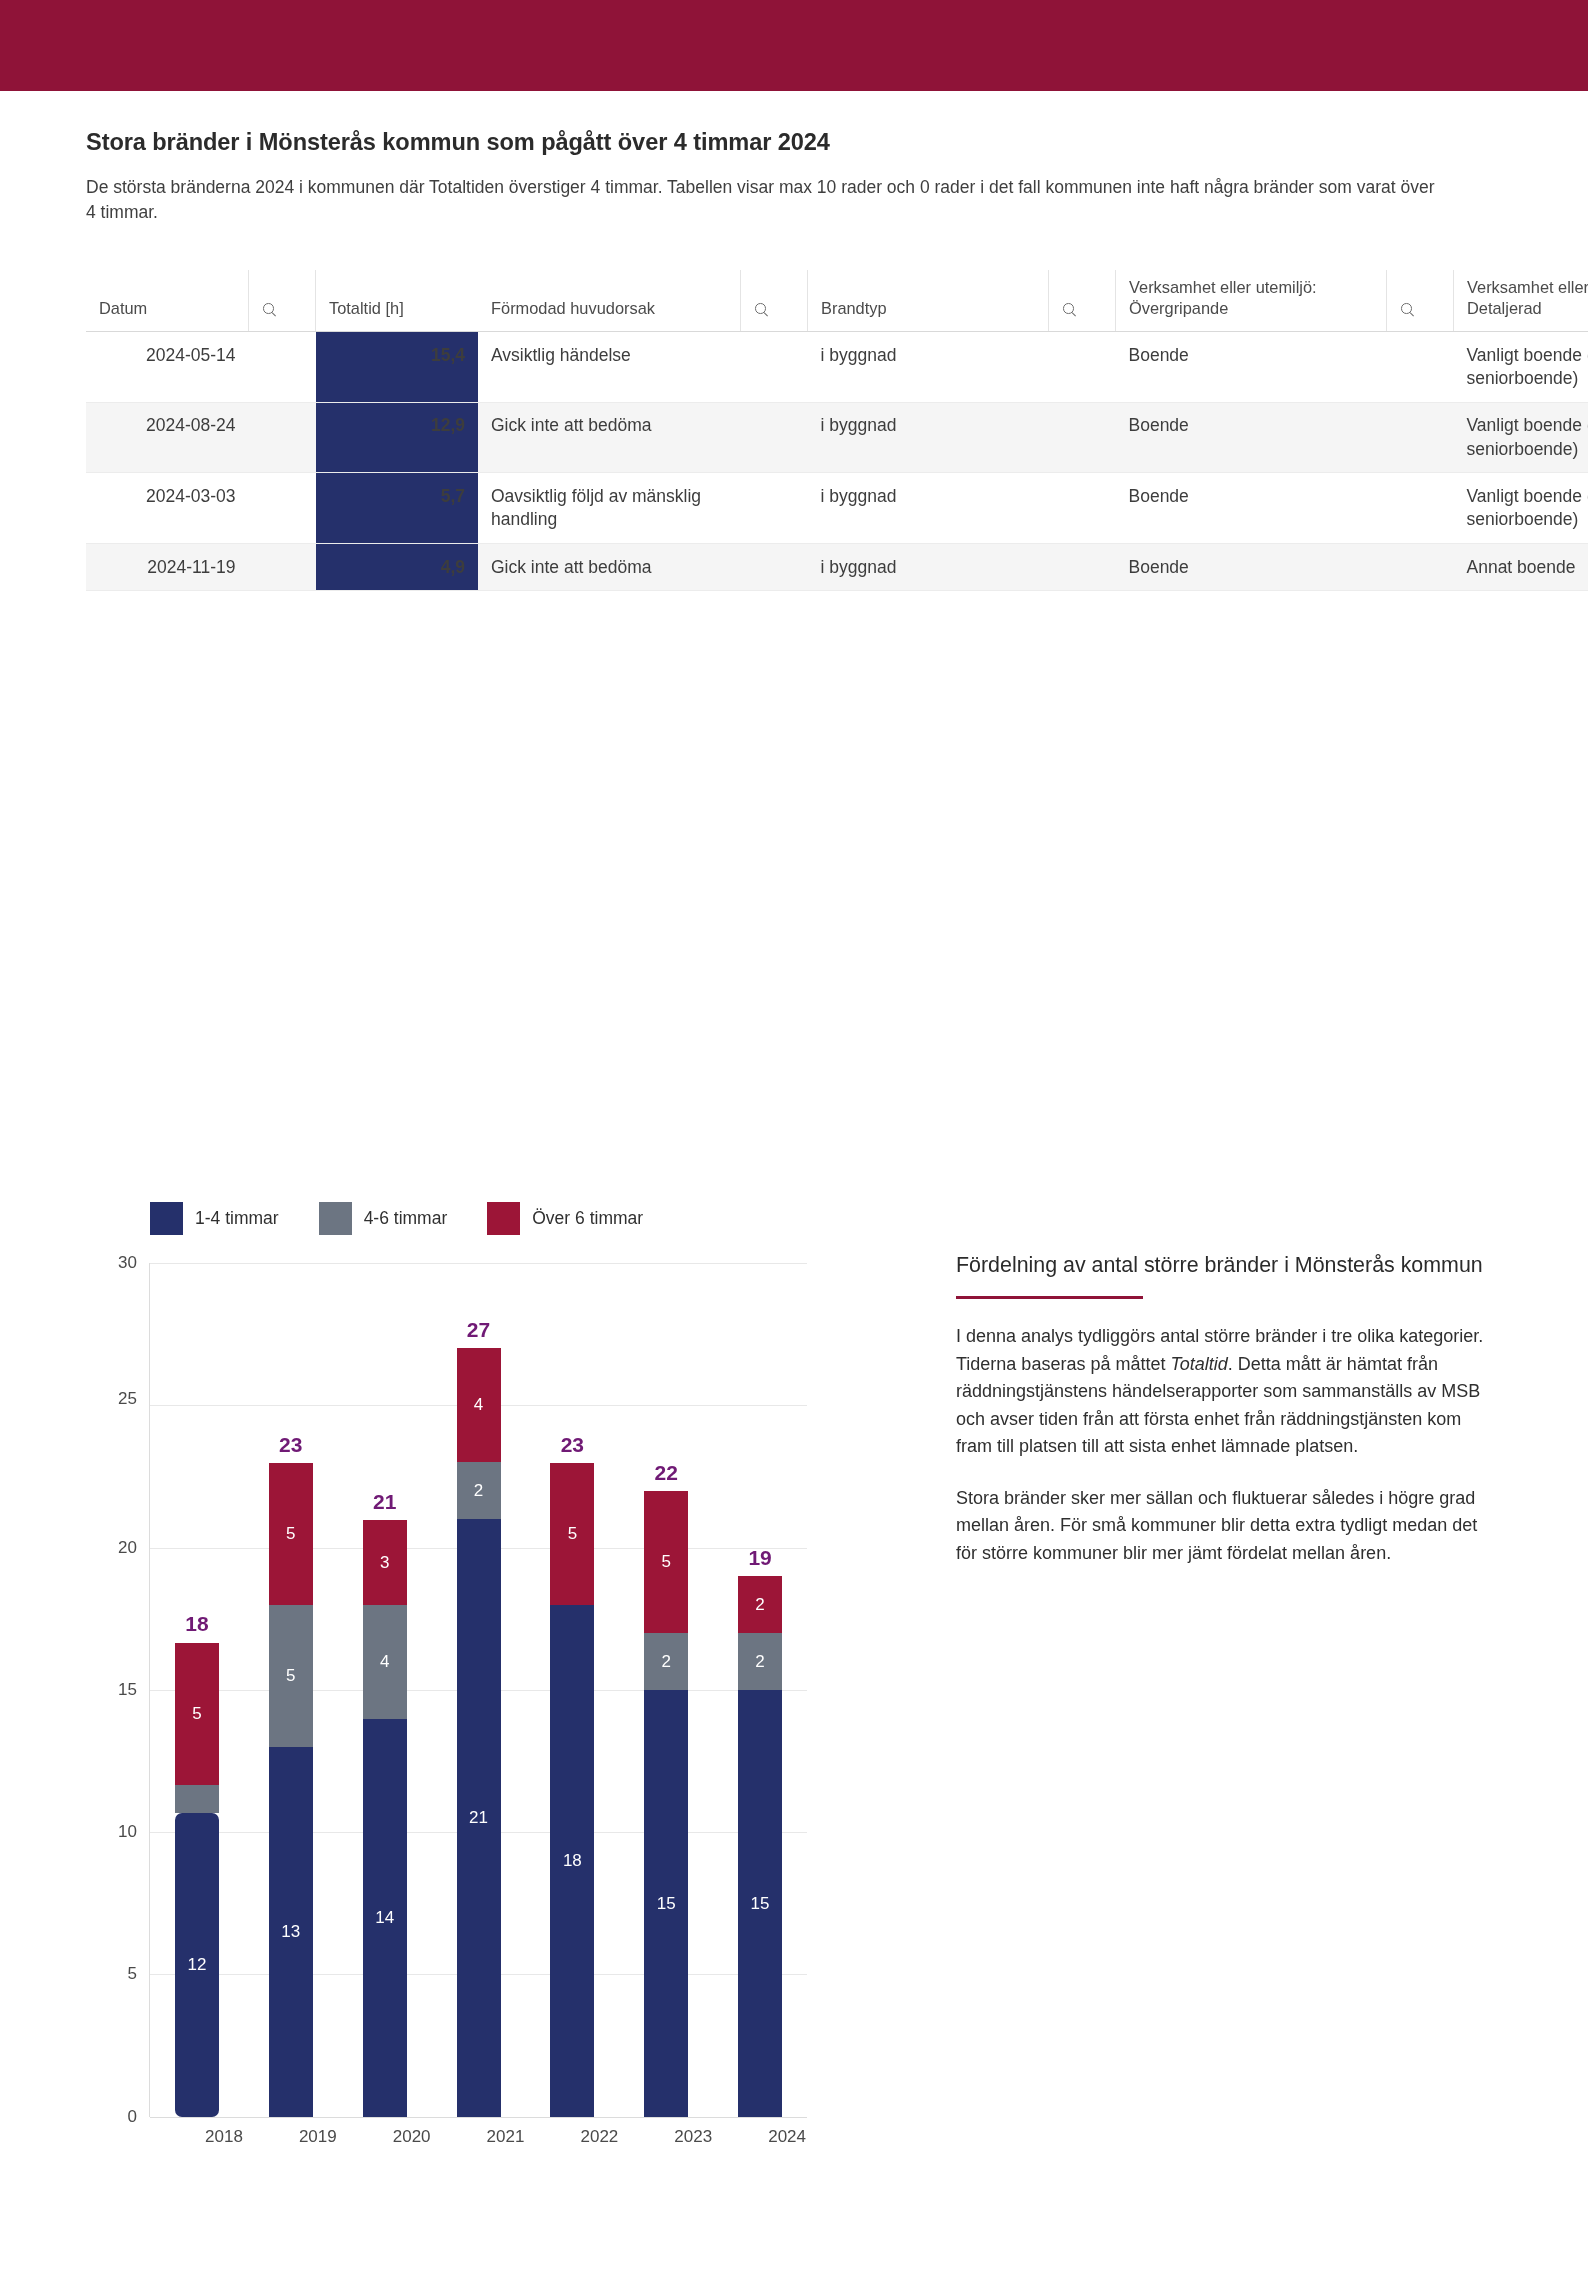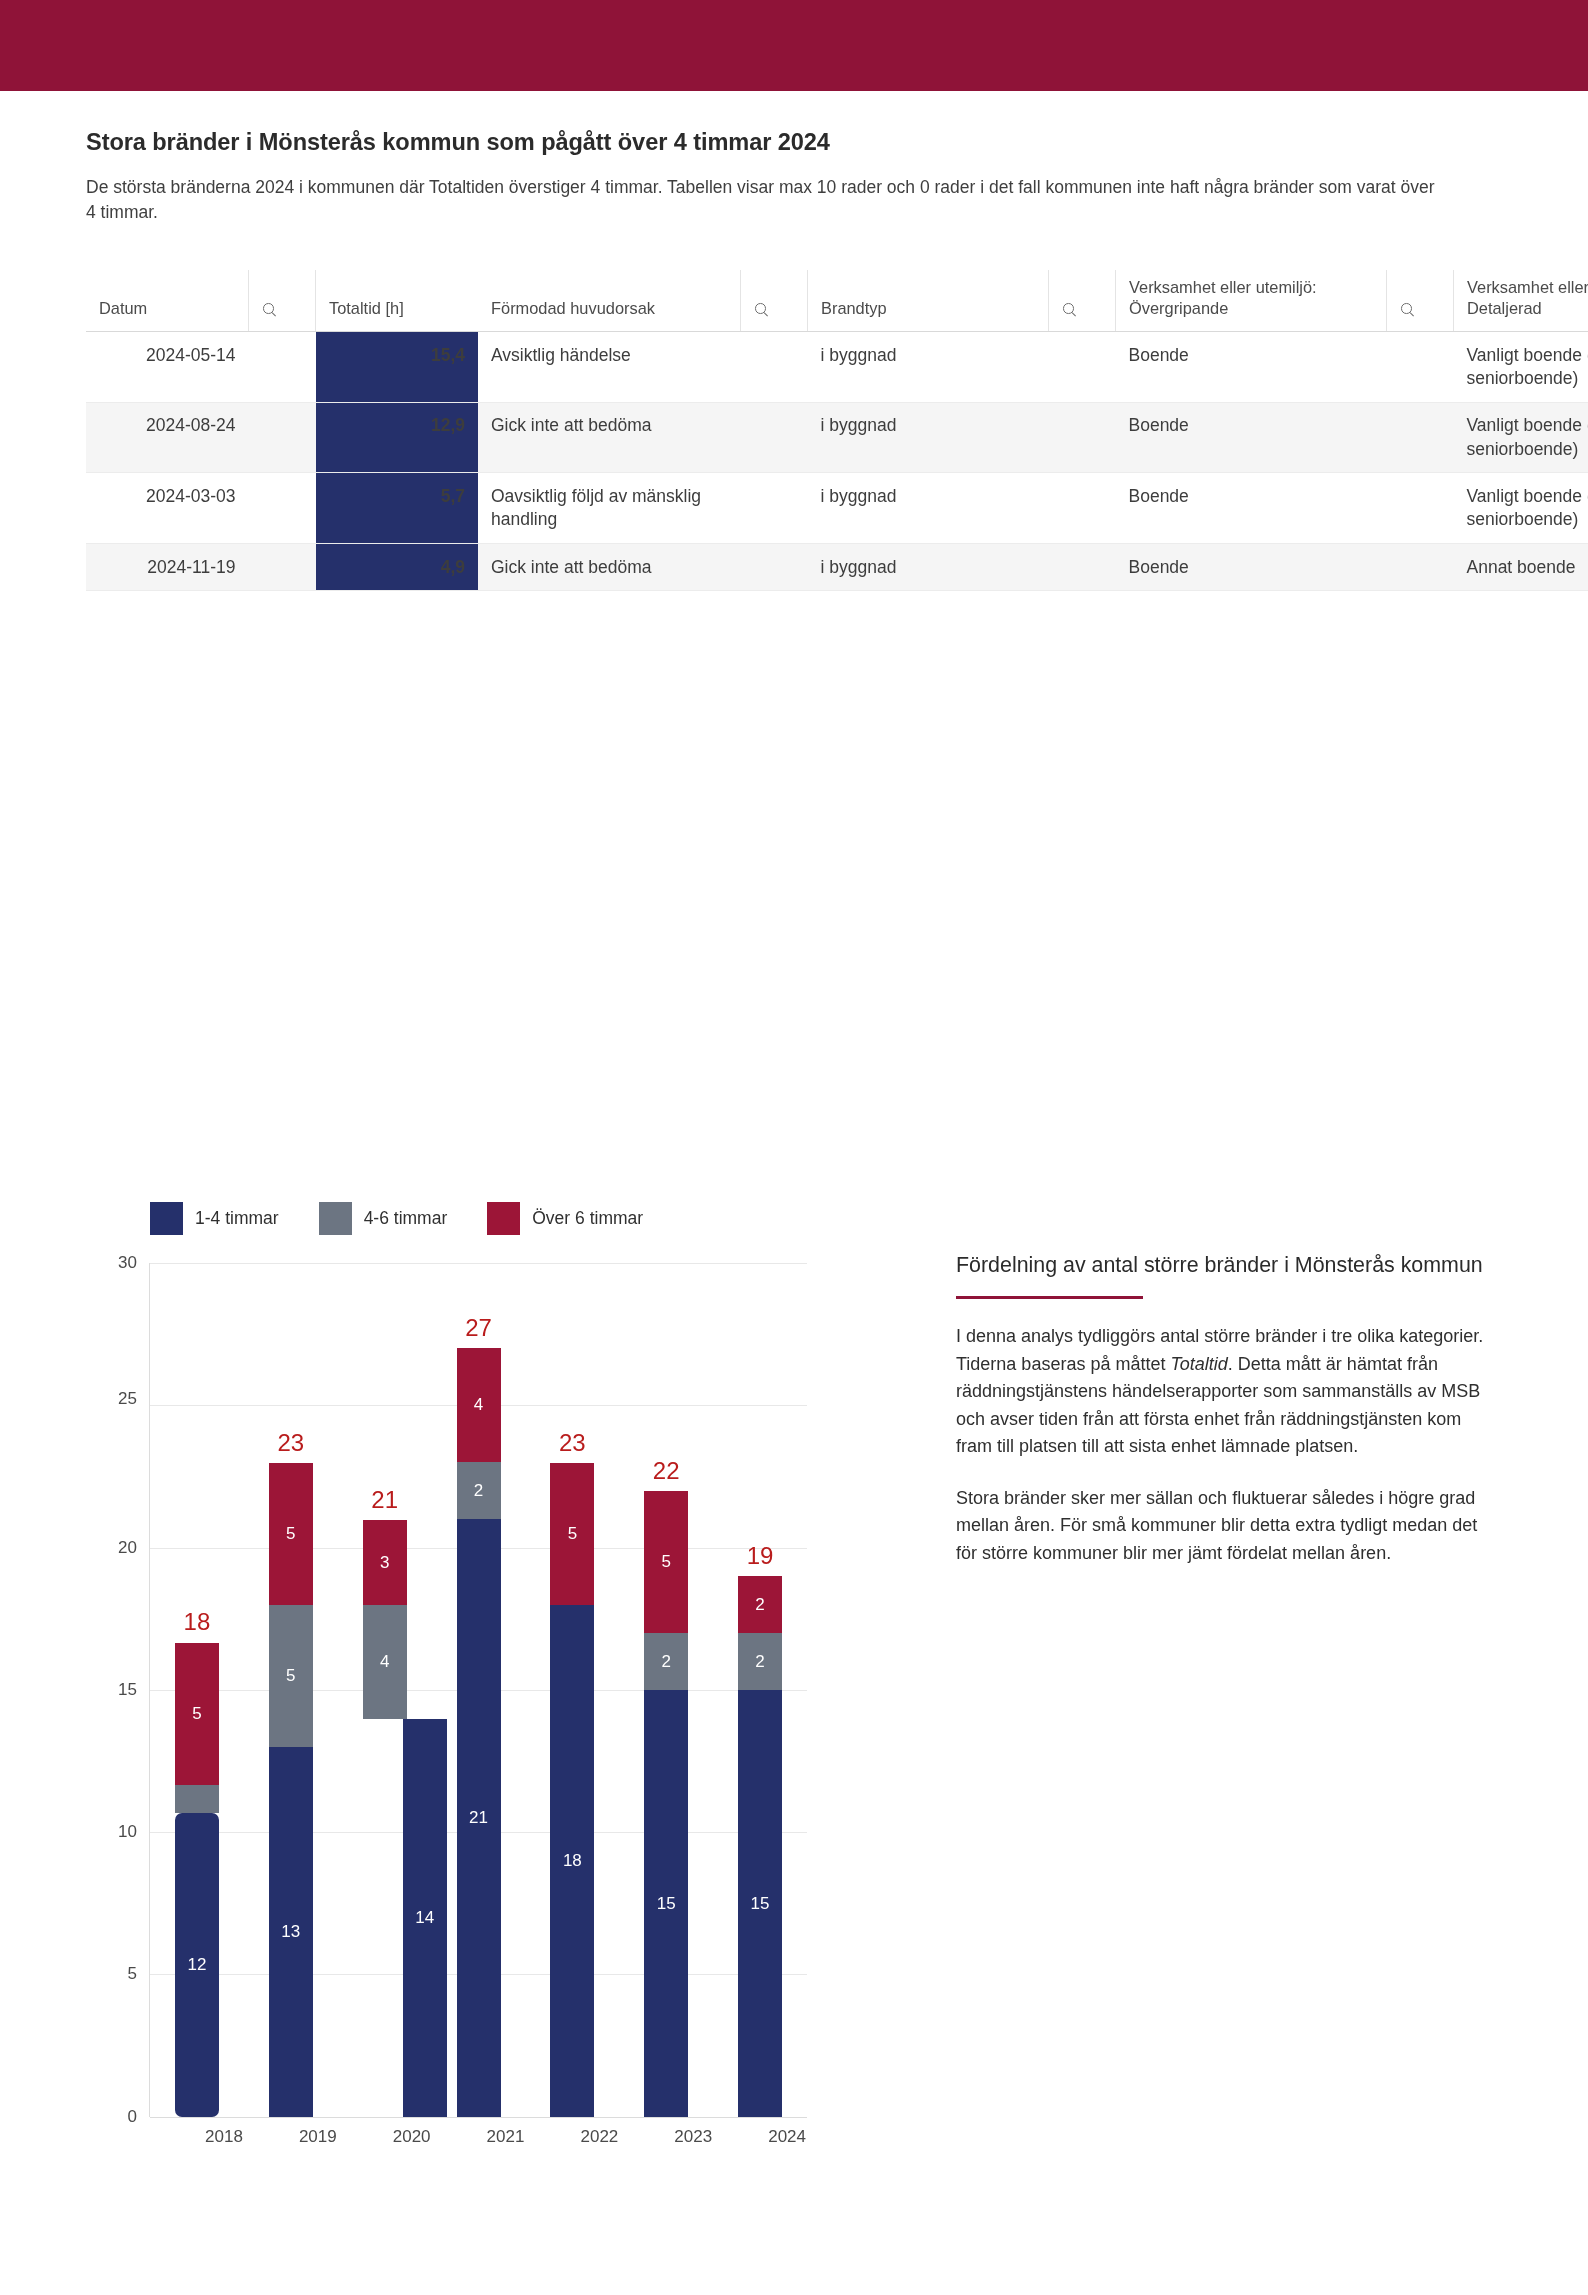--- a/index.html
+++ b/index.html
@@ -212,23 +212,24 @@
     font-size: 17px;
     color: #ffffff;
     overflow: hidden;
   }
   .bar-total {
     position: absolute;
     bottom: 100%;
     left: 50%;
     transform: translateX(-50%);
     margin-bottom: 6.4px;
-    font-size: 24px;
-    color: #b91c1c;
+    font-size: 21px;
+    color: #701a75;
     white-space: nowrap;
+    font-weight: bold;
   }
   .x-axis-labels {
     position: absolute;
     left: 63px;
     top: 864px;
     width: 657px;
     display: flex;
   }
   .x-tick {
     flex: 1 1 0;
@@ -395,21 +396,21 @@
               <div class="seg" style="background: rgb(156, 21, 55); height: 142px;">5</div>
               <div class="seg" style="background: rgb(108, 117, 130); height: 142px;">5</div>
               <div class="seg" style="background: rgb(37, 48, 107); height: 370px;">13</div>
             </div>
           </div>
           <div class="bar-col">
             <div class="bar-stack">
               <div class="bar-total">21</div>
               <div class="seg" style="background: rgb(156, 21, 55); height: 85px;">3</div>
               <div class="seg" style="background: rgb(108, 117, 130); height: 114px;">4</div>
-              <div class="seg" style="background: rgb(37, 48, 107); height: 398px; margin-left: 40px;">14</div>
+              <div class="seg" style="background: rgb(37, 48, 107); height: 398px;">14</div>
             </div>
           </div>
           <div class="bar-col">
             <div class="bar-stack">
               <div class="bar-total">27</div>
               <div class="seg" style="background: rgb(156, 21, 55); height: 114px;">4</div>
               <div class="seg" style="background: rgb(108, 117, 130); height: 57px;">2</div>
               <div class="seg" style="background: rgb(37, 48, 107); height: 598px;">21</div>
             </div>
           </div>

